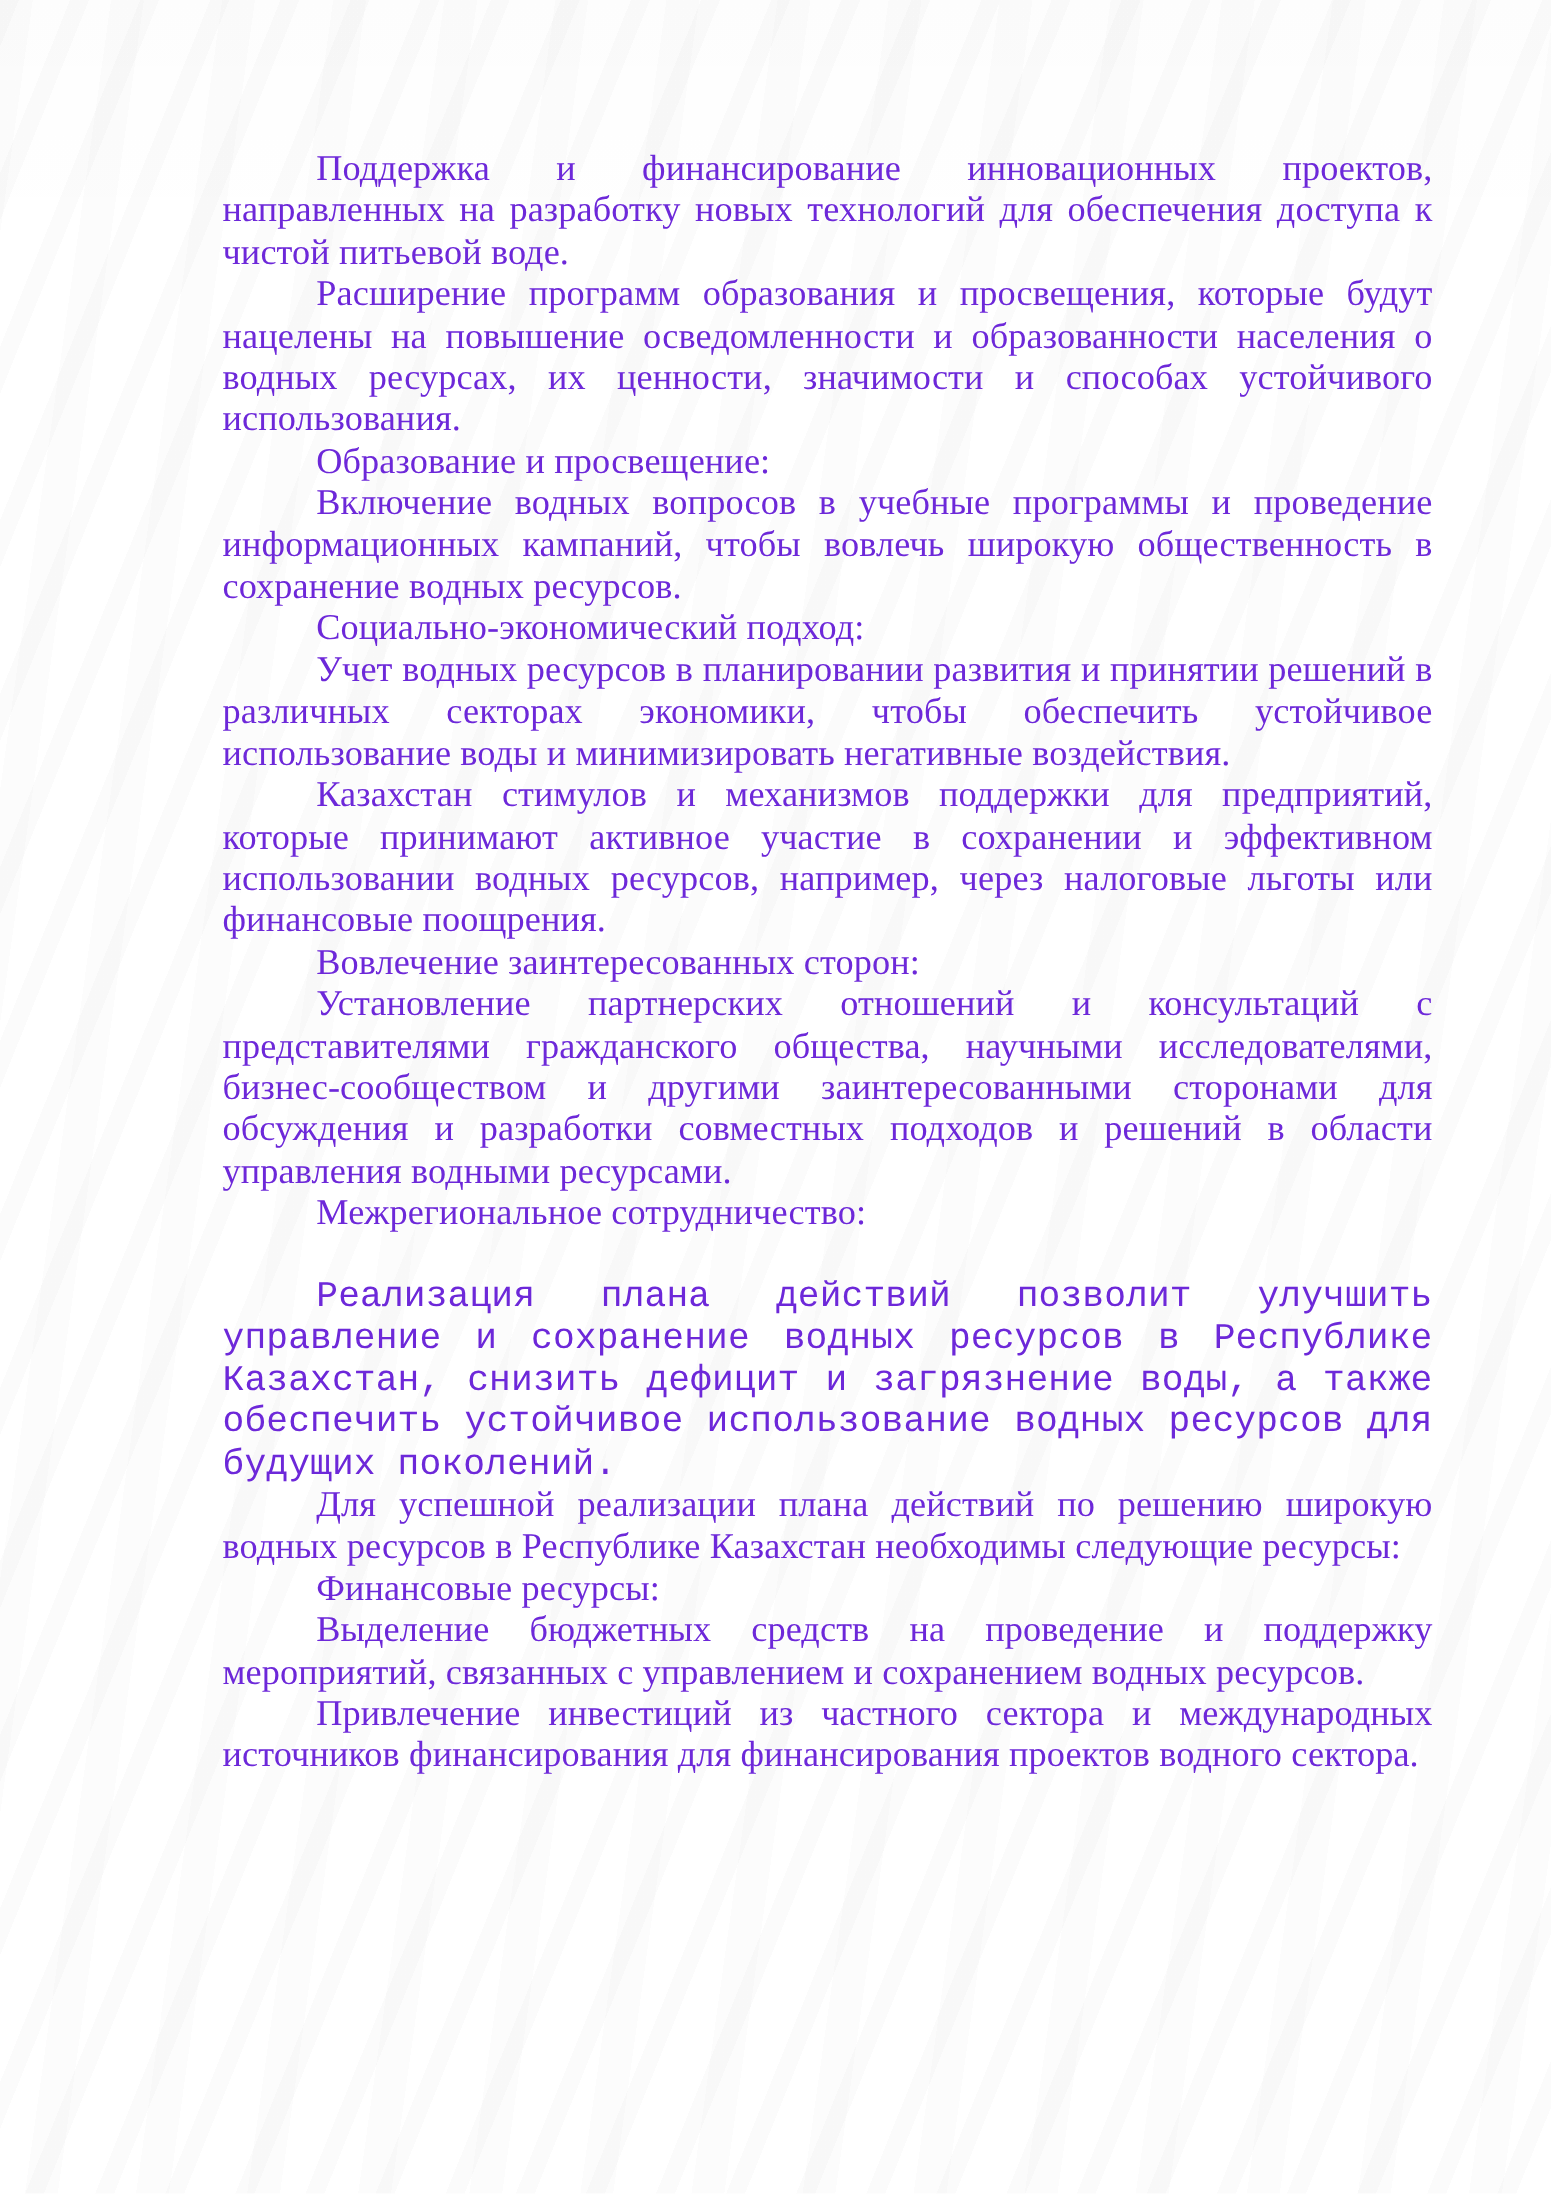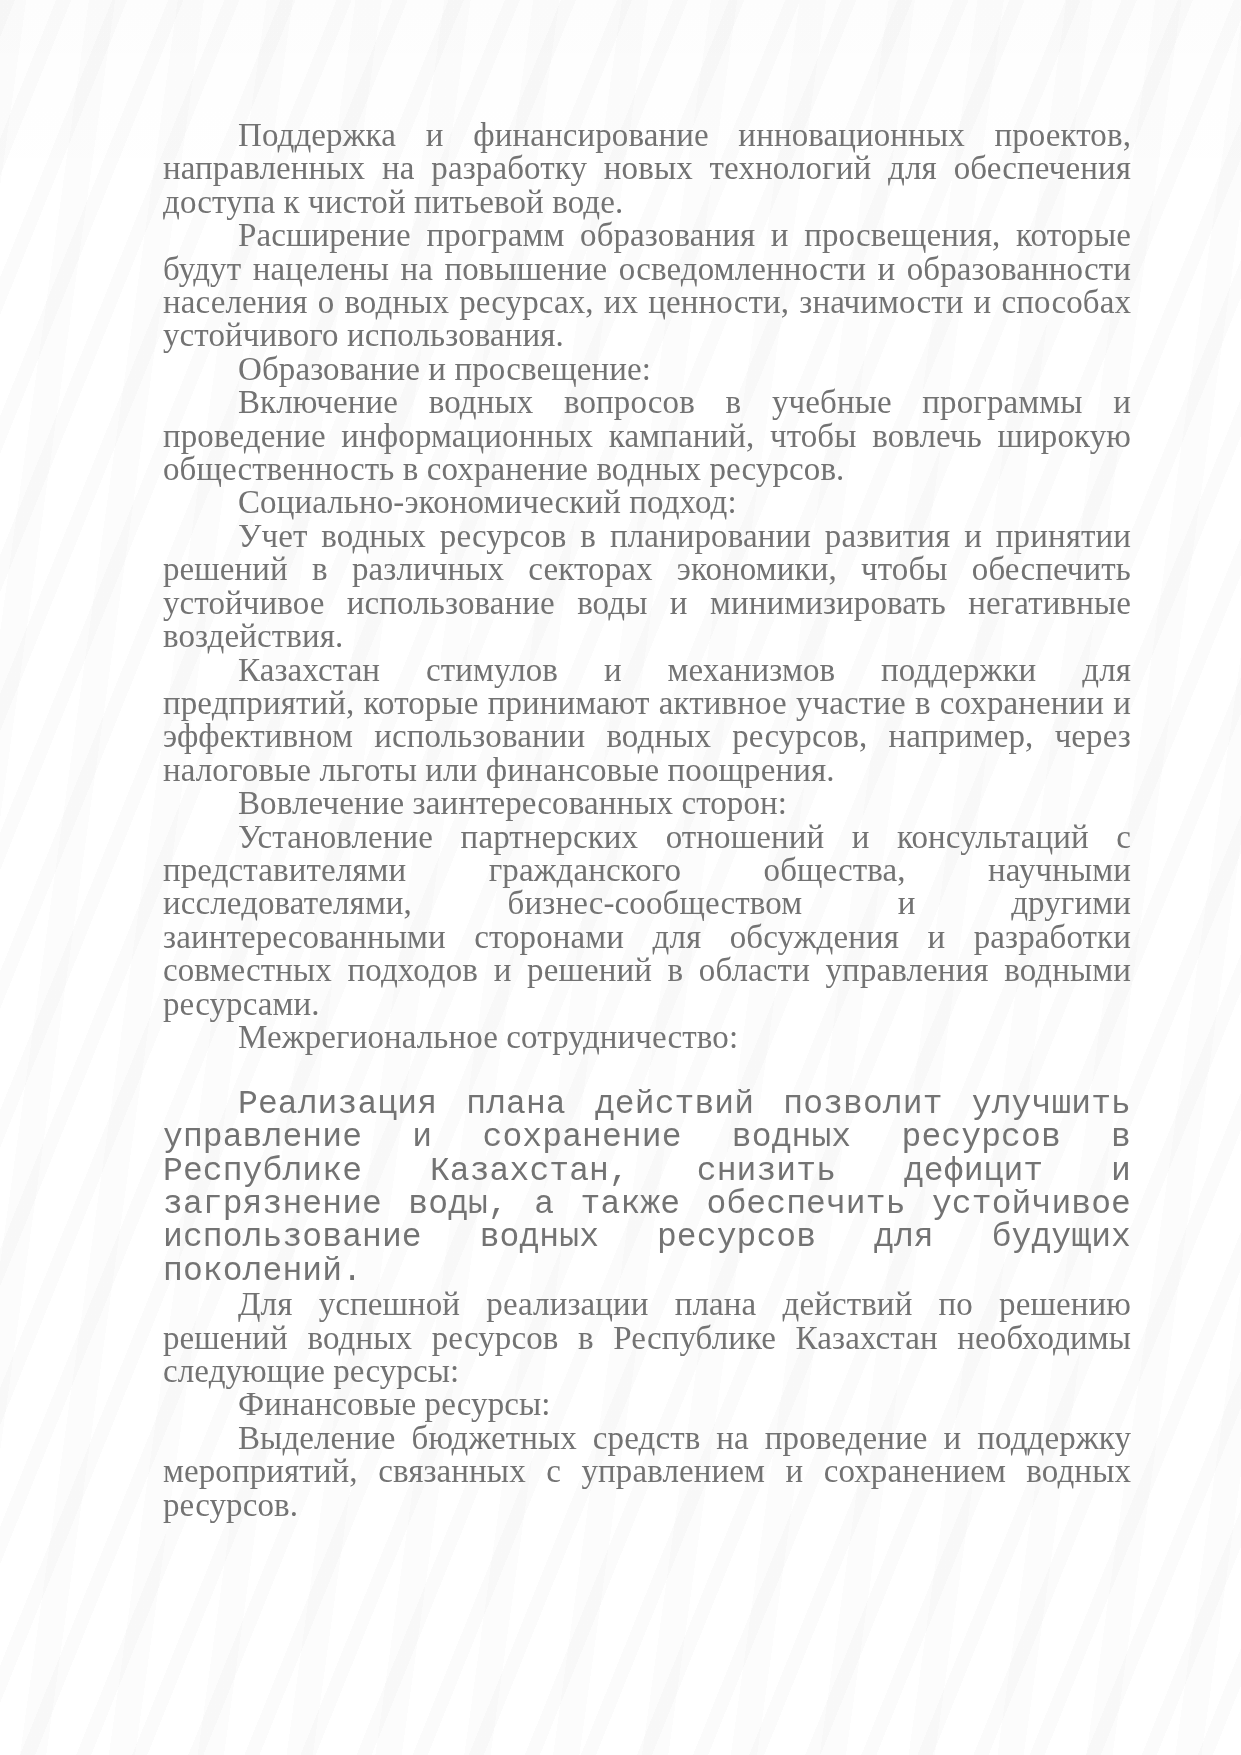--- a/index.html
+++ b/index.html
@@ -24,26 +24,26 @@
       repeating-linear-gradient(112deg,
         rgba(0,0,0,0.016) 0px, rgba(0,0,0,0.016) 14px,
         rgba(0,0,0,0.0)  14px, rgba(0,0,0,0.0)  52px),
       repeating-linear-gradient(98deg,
         rgba(0,0,0,0.010) 0px, rgba(0,0,0,0.010) 26px,
         rgba(0,0,0,0.0)  26px, rgba(0,0,0,0.0)  88px),
       linear-gradient(180deg, rgba(0,0,0,0.008) 0%, rgba(0,0,0,0.0) 12%);
   }
   .text-block {
     position: absolute;
-    left: 163px;
+    left: 178px;
     top: 119px;
     width: 968px;
-    font-size: 33px;
+    font-size: 29px;
     line-height: 33.4px;
-    color: #737373;
+    color: #6d28d9;
     text-align: justify;
     letter-spacing: 0.1px;
   }
   .text-block p {
     margin: 0;
     padding: 0;
     text-indent: 75px;
   }
   .text-block p.spaced {
     margin-top: 33.4px;
@@ -61,17 +61,18 @@
     <p>Расширение программ образования и просвещения, которые будут нацелены на повышение осведомленности и образованности населения о водных ресурсах, их ценности, значимости и способах устойчивого использования.</p>
     <p>Образование и просвещение:</p>
     <p>Включение водных вопросов в учебные программы и проведение информационных кампаний, чтобы вовлечь широкую общественность в сохранение водных ресурсов.</p>
     <p>Социально-экономический подход:</p>
     <p>Учет водных ресурсов в планировании развития и принятии решений в различных секторах экономики, чтобы обеспечить устойчивое использование воды и минимизировать негативные воздействия.</p>
     <p>Казахстан стимулов и механизмов поддержки для предприятий, которые принимают активное участие в сохранении и эффективном использовании водных ресурсов, например, через налоговые льготы или финансовые поощрения.</p>
     <p>Вовлечение заинтересованных сторон:</p>
     <p>Установление партнерских отношений и консультаций с представителями гражданского общества, научными исследователями, бизнес-сообществом и другими заинтересованными сторонами для обсуждения и разработки совместных подходов и решений в области управления водными ресурсами.</p>
     <p>Межрегиональное сотрудничество:</p>
     <p class="spaced">Реализация плана действий позволит улучшить управление и сохранение водных ресурсов в Республике Казахстан, снизить дефицит и загрязнение воды, а также обеспечить устойчивое использование водных ресурсов для будущих поколений.</p>
-    <p>Для успешной реализации плана действий по решению решений водных ресурсов в Республике Казахстан необходимы следующие ресурсы:</p>
+    <p>Для успешной реализации плана действий по решению широкую водных ресурсов в Республике Казахстан необходимы следующие ресурсы:</p>
     <p>Финансовые ресурсы:</p>
     <p>Выделение бюджетных средств на проведение и поддержку мероприятий, связанных с управлением и сохранением водных ресурсов.</p>
+    <p>Привлечение инвестиций из частного сектора и международных источников финансирования для финансирования проектов водного сектора.</p>
   </div>
 </div>
 
 </body></html>

